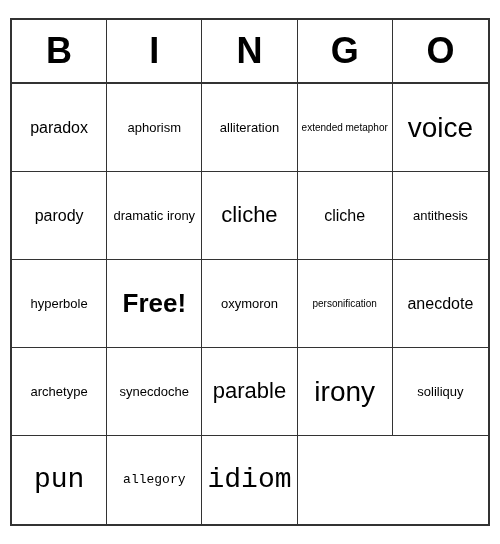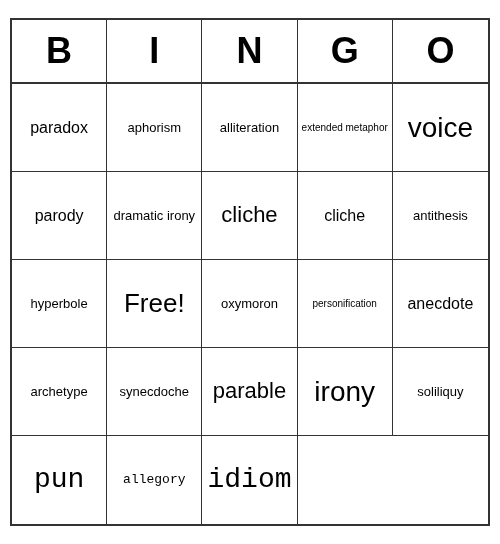--- a/index.html
+++ b/index.html
@@ -56,21 +56,21 @@
     }
     .bingo-cell span {
       display: block;
       line-height: 1.2;
     }
     .size-xl { font-size: 28px; font-weight: normal; text-align: right; }
     .size-lg { font-size: 22px; font-weight: normal; text-align: right; }
     .size-md { font-size: 16px; }
     .size-sm { font-size: 13px; }
     .size-xs { font-size: 10px; }
-    .free-cell { font-size: 26px; font-weight: normal; }
+    .free-cell { font-size: 26px; font-weight: bold; }
   </style>
 </head>
 <body>
 
 <div class="bingo-card">
   <div class="bingo-header">
   <div class="bingo-header-cell">B</div>
       <div class="bingo-header-cell">I</div>
       <div class="bingo-header-cell">N</div>
       <div class="bingo-header-cell">G</div>

